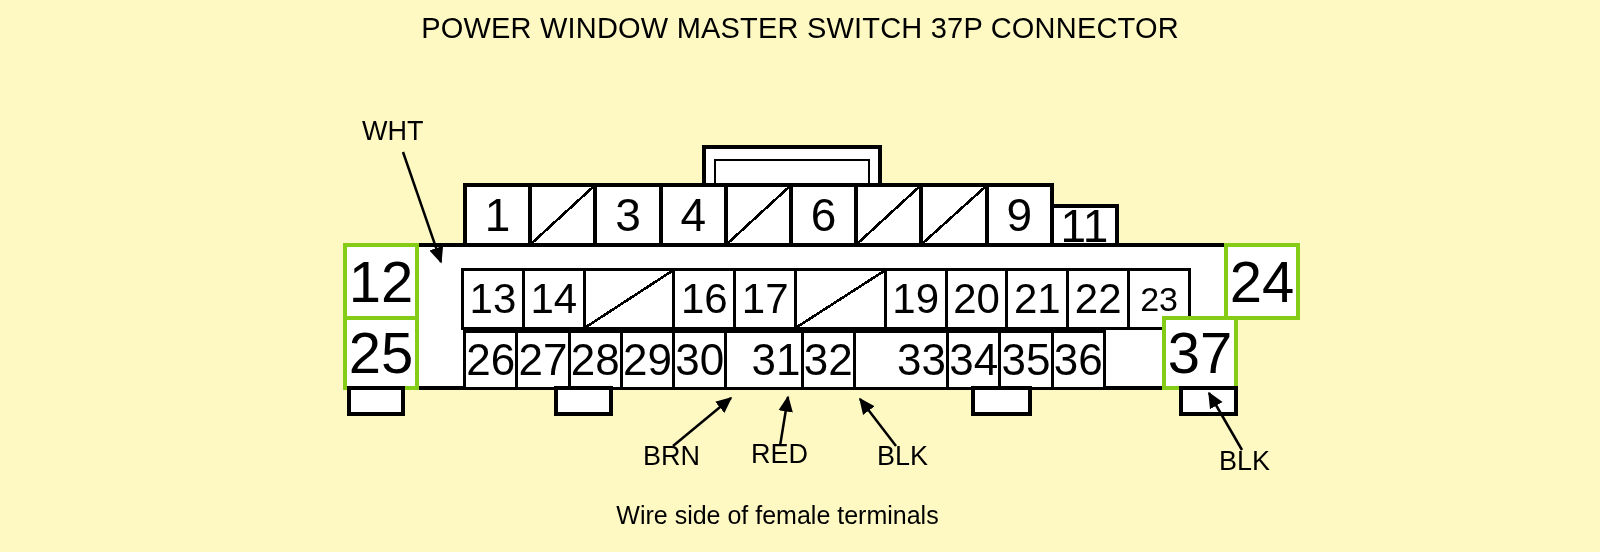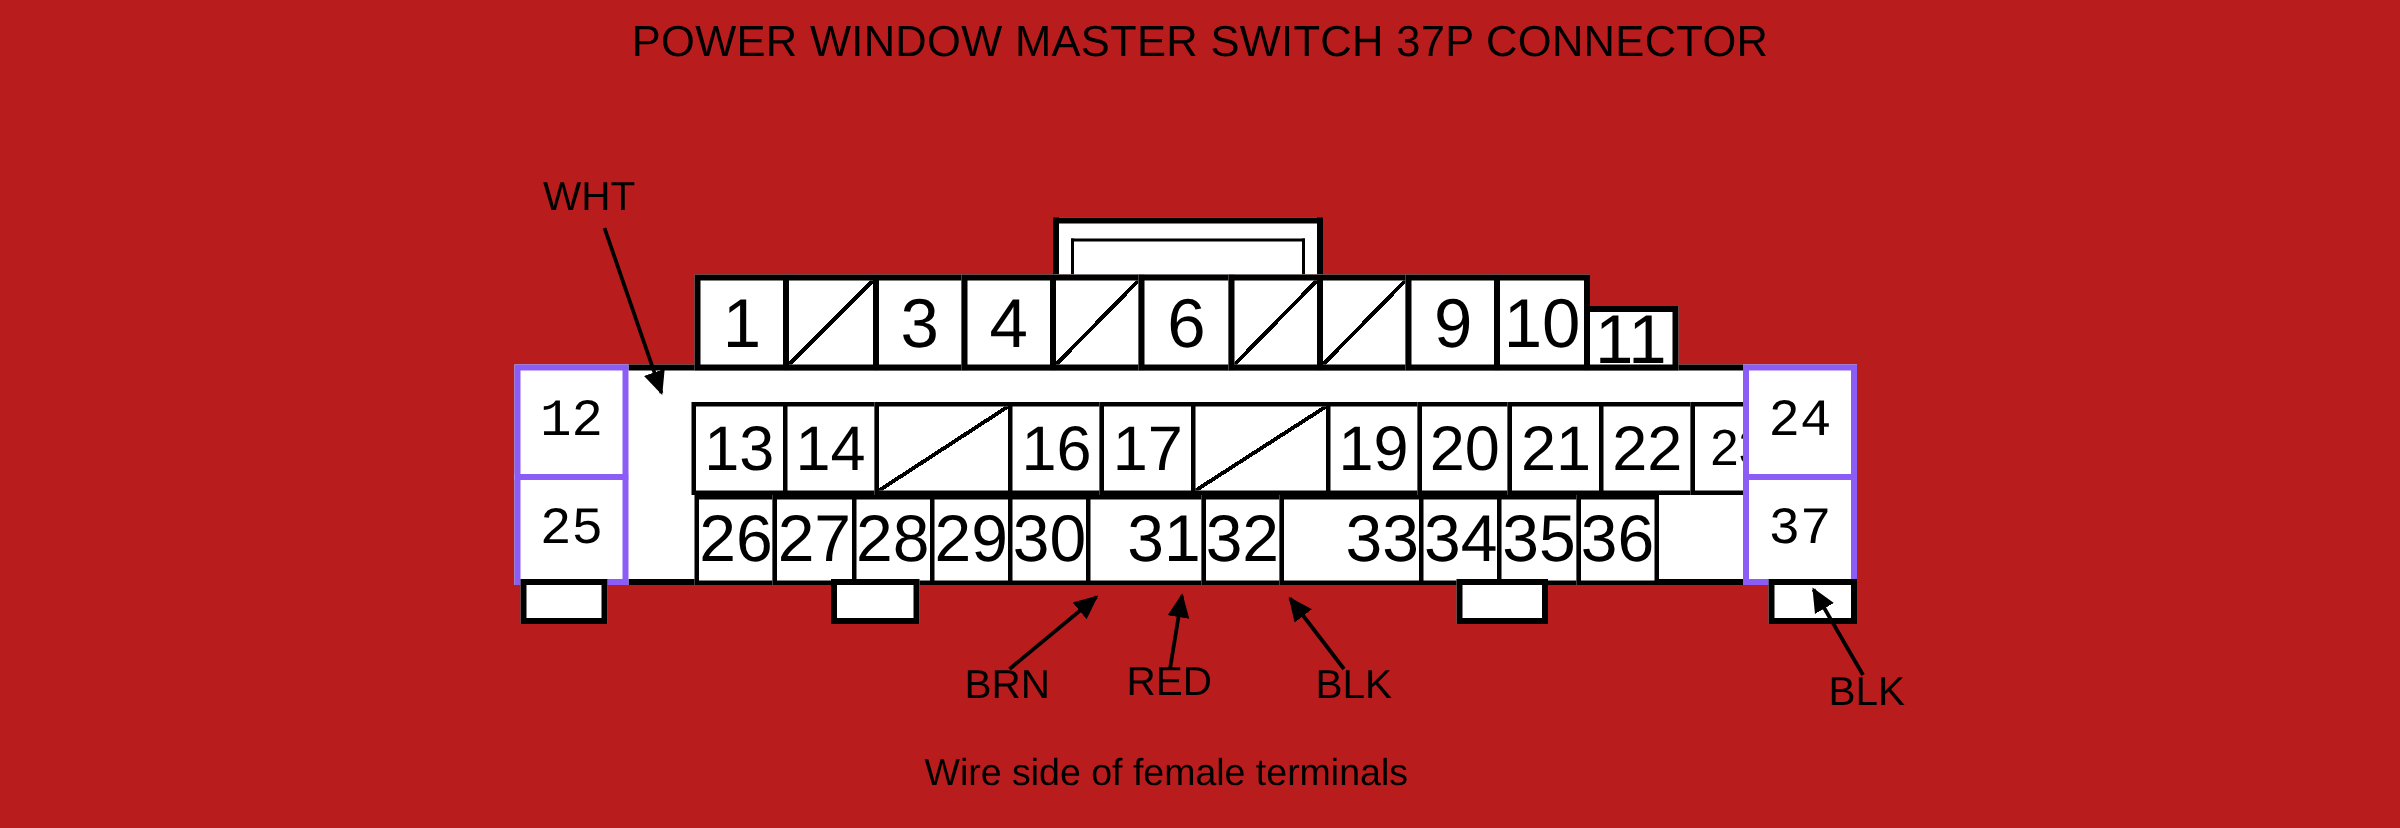--- a/index.html
+++ b/index.html
@@ -1,18 +1,18 @@
 <!DOCTYPE html>
 <html><head>
 <meta charset="utf-8">
 <style>
   html,body{margin:0;padding:0;background:#fff;}
   *{box-sizing:border-box;}
   #canvas{
-    position:relative;width:1600px;height:552px;background:#b91c1c;overflow:hidden;
+    position:relative;width:1600px;height:552px;background:#fef9c3;overflow:hidden;
     font-family:"Liberation Sans",sans-serif;color:#000;
   }
   .abs{position:absolute;}
   .title{
     left:0;right:0;top:12px;text-align:center;
     font-size:29px;letter-spacing:0.2px;white-space:nowrap;
   }
   .caption{
     left:0;right:45px;top:501px;text-align:center;
     font-size:25px;white-space:nowrap;
@@ -29,21 +29,21 @@
     font-family:"Liberation Sans",sans-serif;color:#000;line-height:1;
     overflow:hidden;
   }
   .blocked{
     background-image:linear-gradient(to top left,
       transparent calc(50% - 1.3px),
       #000 calc(50% - 1.3px),
       #000 calc(50% + 1.3px),
       transparent calc(50% + 1.3px));
   }
-  .side-cell{position:absolute;border:4px solid #8b5cf6;font-size:35px;font-family:Liberation Mono, monospace;}
+  .side-cell{position:absolute;border:4px solid #84cc16;font-size:58px;}
   .latch-outer{
     left:702px;top:145px;width:180px;height:38px;
     border:4px solid #000;border-bottom:none;background:#fff;
   }
   .latch-inner{
     left:714px;top:159px;width:156px;height:24px;
     border:2px solid #000;border-bottom:none;background:#fff;
   }
   .tab{
     position:absolute;top:386px;height:30px;
@@ -76,23 +76,20 @@
       </div>
       <div class="cell blocked" style="flex: 1 1 0px; border-width: 4px; margin-left: -4px; font-size: 46px;"></div>
       <div class="cell" style="flex: 1 1 0px; border-width: 4px; margin-left: -4px; font-size: 46px;">
         <span>6</span>
       </div>
       <div class="cell blocked" style="flex: 1 1 0px; border-width: 4px; margin-left: -4px; font-size: 46px;"></div>
       <div class="cell blocked" style="flex: 1 1 0px; border-width: 4px; margin-left: -4px; font-size: 46px;"></div>
       <div class="cell" style="flex: 1 1 0px; border-width: 4px; margin-left: -4px; font-size: 46px;">
         <span>9</span>
       </div>
-      <div class="cell" style="flex: 1 1 0px; border-width: 4px; margin-left: -4px; font-size: 46px;">
-        <span>10</span>
-      </div>
       <div class="cell" style="flex: 1 1 0px; border-width: 4px; margin-left: -4px; font-size: 46px; margin-top: 21px;">
         <span>11</span>
       </div>
     </div>
   <div class="row" style="left: 433px; top: 268px; width: 758px; height: 62px; padding-left: 28px;">
       <div class="cell" style="flex: 1 1 0px; border-width: 3px; font-size: 42px;">
         <span>13</span>
       </div>
       <div class="cell" style="flex: 1 1 0px; border-width: 3px; margin-left: -3px; font-size: 42px;">
         <span>14</span>
@@ -157,21 +154,21 @@
       </div>
     </div>
 
   <div id="side-cells">
       <div class="cell side-cell" style="left: 343px; top: 243px; width: 76px; height: 77px;">
         <span>12</span>
       </div>
       <div class="cell side-cell" style="left: 343px; top: 316px; width: 76px; height: 74px;">
         <span>25</span>
       </div>
-      <div class="cell side-cell" style="left: 1162px; top: 243px; width: 76px; height: 77px;">
+      <div class="cell side-cell" style="left: 1224px; top: 243px; width: 76px; height: 77px;">
         <span>24</span>
       </div>
       <div class="cell side-cell" style="left: 1162px; top: 316px; width: 76px; height: 74px;">
         <span>37</span>
       </div>
     </div>
 
   <div class="tab" style="left:347px;width:58px;"></div>
   <div class="tab" style="left:554px;width:59px;"></div>
   <div class="tab" style="left:971px;width:61px;"></div>

